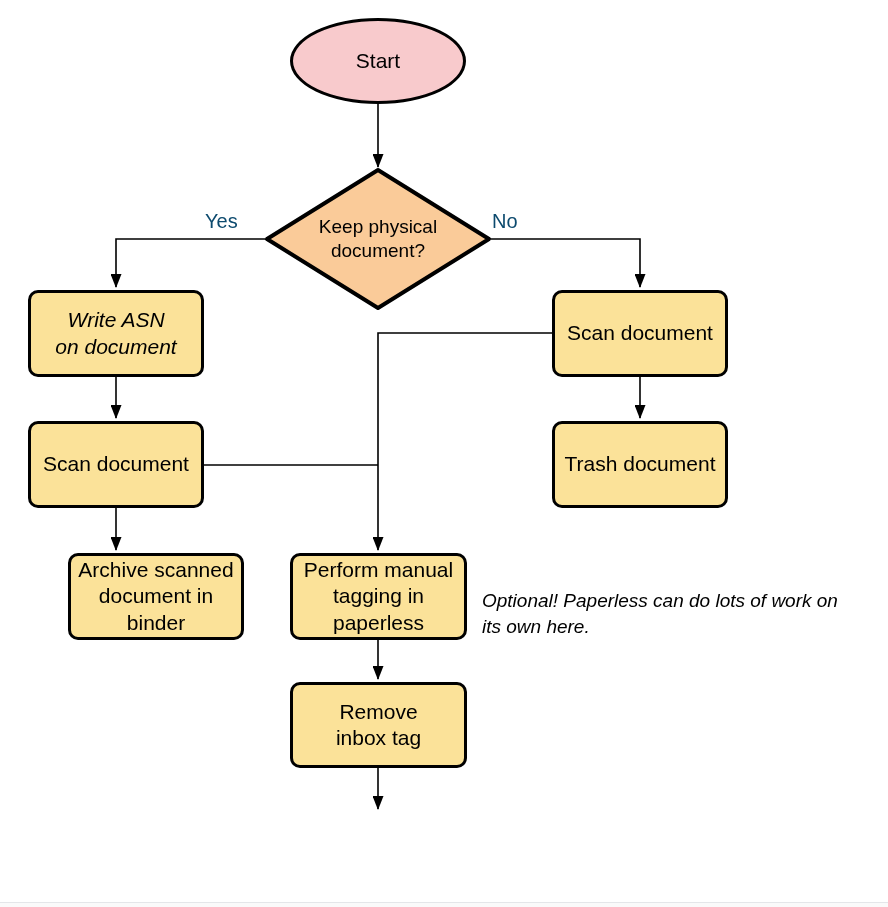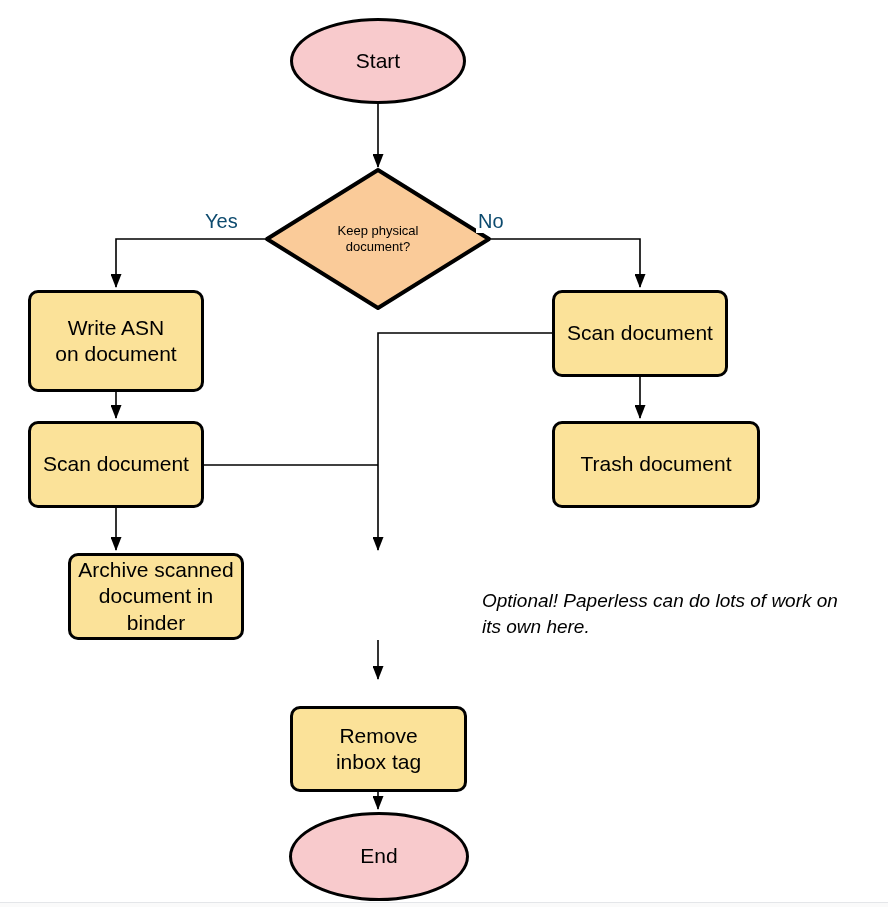--- a/index.html
+++ b/index.html
@@ -55,21 +55,21 @@
     border: 3px solid var(--stroke, #000);
     border-radius: 10px;
   }
   .decision-label {
     position: absolute;
     z-index: 2;
     display: flex;
     align-items: center;
     justify-content: center;
     text-align: center;
-    font-size: 13px;
+    font-size: 19px;
     line-height: 1.25;
     white-space: pre-line;
     color: #000;
   }
   .edge-label {
     position: absolute;
     z-index: 2;
     font-size: 20px;
     color: #0c4a6e;
     background: #ffffff;
@@ -90,31 +90,31 @@
     top: 902px;
     width: 888px;
     height: 5px;
     background: #fafafa;
     border-top: 1px solid #e4e6e9;
     z-index: 0;
   }
 
   
   #node-start      { left: 290px; top:  18px; width: 176px; height:  86px; }
-  #node-write-asn  { left:  28px; top: 290px; width: 176px; height:  102px; }
+  #node-write-asn  { left:  28px; top: 290px; width: 176px; height:  87px; font-style: italic; }
   #node-scan-left  { left:  28px; top: 421px; width: 176px; height:  87px; }
   #node-archive    { left:  28px; top: 553px; width: 176px; height:  87px; margin-left: 40px; }
   #node-scan-right { left: 552px; top: 290px; width: 176px; height:  87px; }
-  #node-trash      { left: 552px; top: 421px; width: 208px; height:  87px; }
+  #node-trash      { left: 552px; top: 421px; width: 176px; height:  87px; }
   #node-tagging    { left: 290px; top: 553px; width: 177px; height:  87px; }
-  #node-remove     { left: 290px; top: 682px; width: 177px; height:  86px; margin-top: 24px; }
+  #node-remove     { left: 290px; top: 682px; width: 177px; height:  86px; }
   #node-end        { left: 289px; top: 812px; width: 180px; height:  89px; }
   #decision-label  { left: 278px; top: 210px; width: 200px; height:  58px; }
   #label-yes       { left: 203px; top: 210px; width:  48px; }
-  #label-no        { left: 476px; top: 210px; width:  48px; }
+  #label-no        { left: 490px; top: 210px; width:  48px; }
   #annotation      { left: 482px; top: 588px; width: 420px; }
 </style>
 </head>
 <body>
 
 <div id="canvas">
 
   <svg id="edges-svg" viewBox="0 0 888 907" xmlns="http://www.w3.org/2000/svg">
     <defs>
       <marker id="arrow" markerUnits="userSpaceOnUse" markerWidth="14" markerHeight="11" refX="13" refY="5.5" orient="auto">
@@ -161,29 +161,31 @@
   </div>
 
   <div class="node process" id="node-scan-right">
     <span>Scan document</span>
   </div>
 
   <div class="node process" id="node-trash">
     <span>Trash document</span>
   </div>
 
+  <div class="node process" id="node-tagging">
+    <span>Perform manual
+tagging in
+paperless</span>
+  </div>
 
   <div class="node process" id="node-remove">
     <span>Remove
 inbox tag</span>
   </div>
 
-  <div class="node terminator" id="node-end">
-    <span>End</span>
-  </div>
 
   <div class="edge-label" id="label-yes">Yes</div>
   <div class="edge-label" id="label-no">No</div>
 
   <div class="annotation" id="annotation">Optional! Paperless can do lots of work on
 its own here.</div>
 
   <div class="bottom-strip"></div>
 </div>
 

